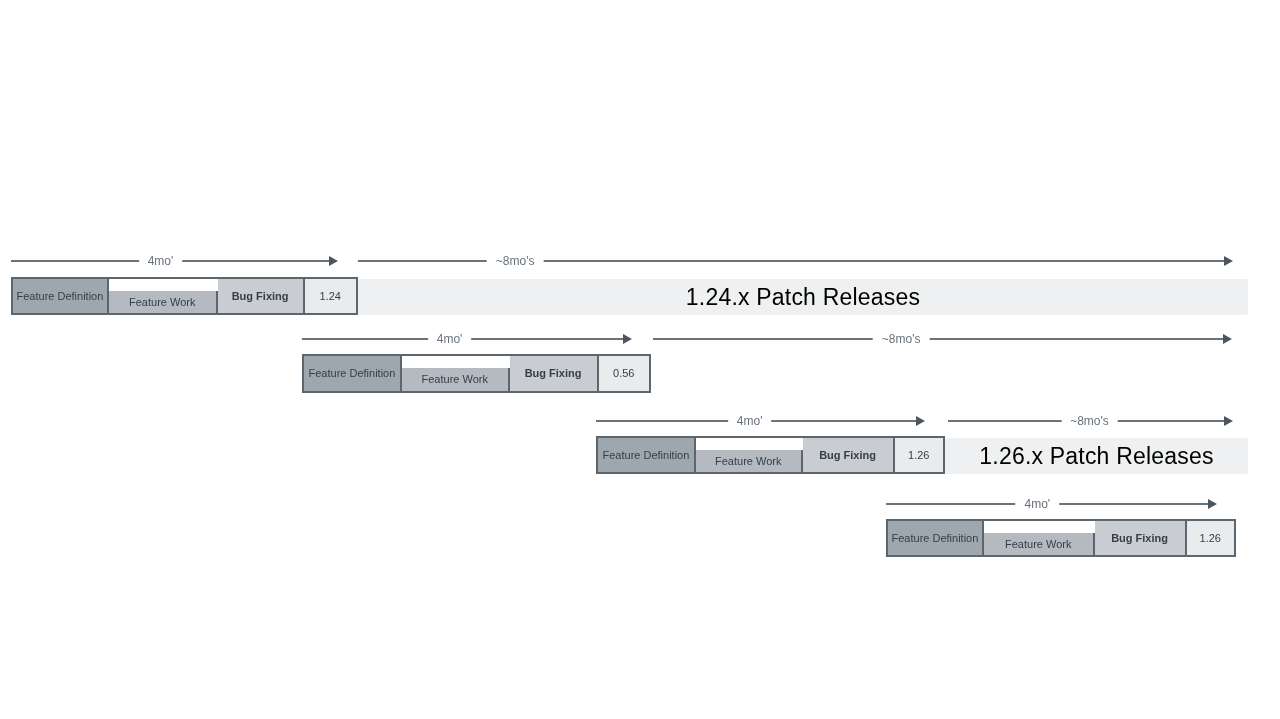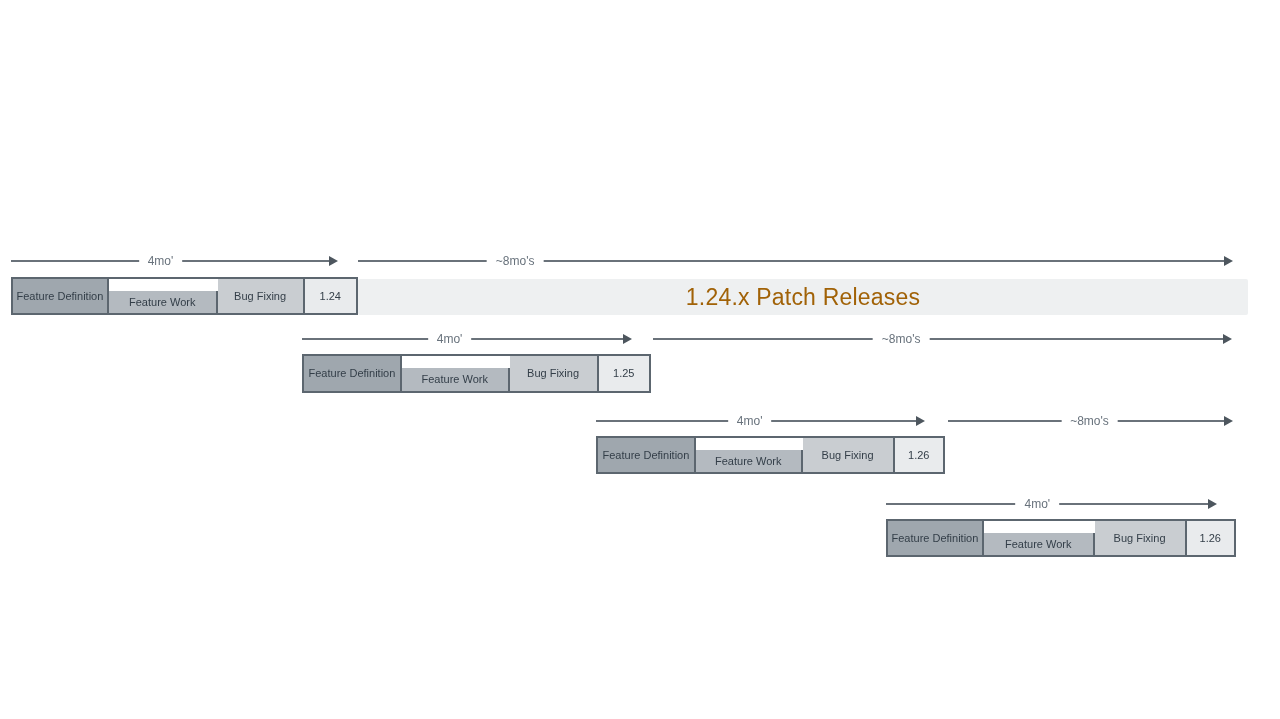--- a/index.html
+++ b/index.html
@@ -23,28 +23,28 @@
   
   .grp{position:absolute;display:flex;border:2px solid #5c666f;box-sizing:border-box;background:#fff;}
   .cell{
     box-sizing:border-box;border-right:2px solid #5c666f;
     display:flex;align-items:center;justify-content:center;text-align:center;
     font-size:11px;line-height:1.3;color:#333e48;padding:1px 2px;
   }
   .cell:last-child{border-right:none;}
   .c-fd{background:#9fa7ae;}
   .c-fw{background:#b4bac0;margin-top:12px;}
-  .c-bf{background:#c9cdd1;}
+  .c-bf{background:#c9cdd1;font-weight:bold;}
   .c-ver{background:#e9ebed;font-size:11px;}
 
   
   .patch{
     position:absolute;background:#eef0f1;border-radius:2px;
     display:flex;align-items:center;justify-content:center;
-    font-size:23px;color:#a16207;letter-spacing:0.2px;white-space:nowrap;
+    font-size:23px;color:#000000;letter-spacing:0.2px;white-space:nowrap;
   }
 </style>
 </head>
 <body>
 
 <div class="stage">
 
   <div class="arrow" style="left:3px;top:260px;width:325px;">
     <span class="lbl" style="left:46%;">4mo'</span>
   </div>
@@ -62,35 +62,36 @@
   <div class="arrow" style="left:294px;top:338px;width:328px;">
     <span class="lbl" style="left:45%;">4mo'</span>
   </div>
   <div class="arrow" style="left:645px;top:338px;width:577px;">
     <span class="lbl" style="left:43%;">~8mo's</span>
   </div>
   <div class="grp" style="left:294px;top:354px;width:349px;height:39px;">
     <div class="cell c-fd" style="width:99px;">Feature Definition</div>
     <div class="cell c-fw" style="width:109px;">Feature Work</div>
     <div class="cell c-bf" style="width:90px;">Bug Fixing</div>
-    <div class="cell c-ver" style="width:51px;">1.25</div>
+    <div class="cell c-ver" style="width:51px;">0.56</div>
   </div>
 
   <div class="arrow" style="left:588px;top:420px;width:327px;">
     <span class="lbl" style="left:47%;">4mo'</span>
   </div>
   <div class="arrow" style="left:940px;top:420px;width:283px;">
     <span class="lbl" style="left:50%;">~8mo's</span>
   </div>
   <div class="grp" style="left:588px;top:436px;width:349px;height:38px;">
     <div class="cell c-fd" style="width:99px;">Feature Definition</div>
     <div class="cell c-fw" style="width:108px;">Feature Work</div>
     <div class="cell c-bf" style="width:93px;">Bug Fixing</div>
     <div class="cell c-ver" style="width:49px;">1.26</div>
   </div>
+  <div class="patch" style="left:937px;top:438px;width:303px;height:36px;">1.26.x Patch Releases</div>
 
   <div class="arrow" style="left:878px;top:503px;width:329px;">
     <span class="lbl" style="left:46%;">4mo'</span>
   </div>
   <div class="grp" style="left:878px;top:519px;width:350px;height:38px;">
     <div class="cell c-fd" style="width:97px;">Feature Definition</div>
     <div class="cell c-fw" style="width:112px;">Feature Work</div>
     <div class="cell c-bf" style="width:93px;">Bug Fixing</div>
     <div class="cell c-ver" style="width:48px;">1.26</div>
   </div>

